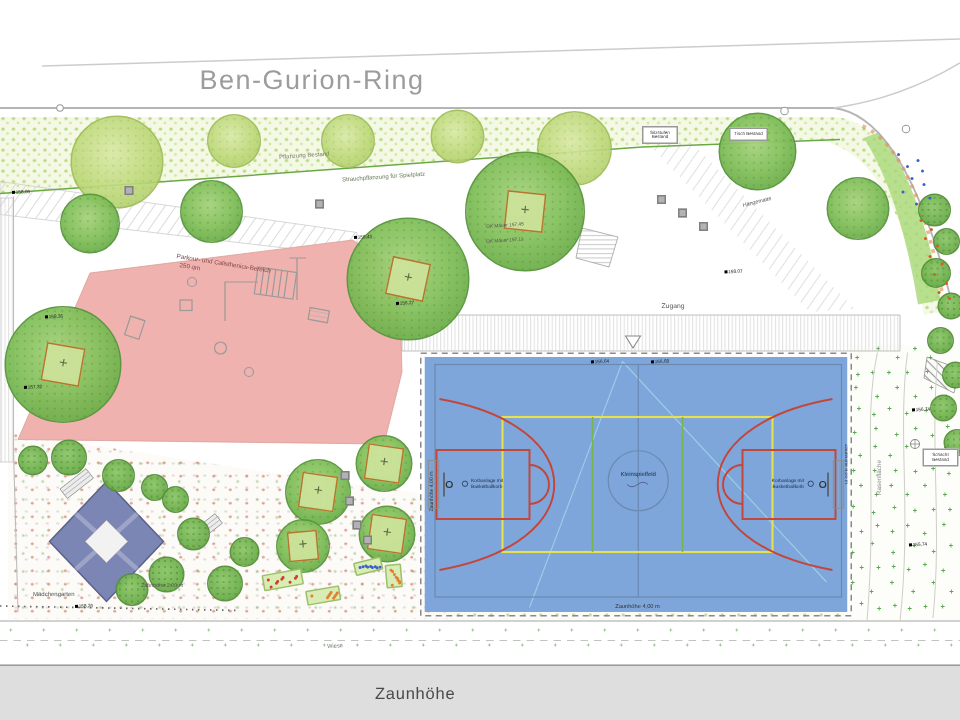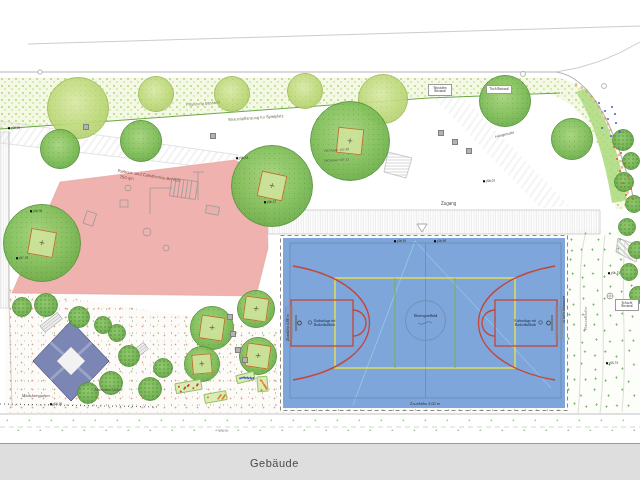--- a/index.html
+++ b/index.html
@@ -477,21 +477,22 @@
       <div class="spot" style="left: 394px; top: 239px;">156,64</div>
       <div class="spot" style="left: 434px; top: 239px;">156,68</div>
       <div class="spot" style="left: 608px; top: 271px;">156,74</div>
       <div class="spot" style="left: 606px; top: 361px;">155,74</div>
       <div class="spot" style="left: 50px; top: 402px;">158,26</div>
       <div class="spot" style="left: 483px; top: 179px;">158,07</div>
       <div class="spot" style="left: 8px; top: 126px;">158,06</div>
     </div>
 
   <div class="layer" id="labels">
-    <div class="lab" style="left:250px;top:457px;font-size:11px;color:#4a4a4a;letter-spacing:.5px;">Gebäude</div>
+    <div class="lab" style="left:133px;top:44px;font-size:18px;color:#9c9c9c;letter-spacing:1px;">Ben-Gurion-Ring</div>
+    <div class="lab" style="left:250px;top:457px;font-size:11px;color:#4a4a4a;letter-spacing:.5px;">Zaunhöhe</div>
     <div class="lab" style="left:186px;top:103px;font-size:4px;color:#7b7b6a;transform:rotate(-4deg);">Pflanzung Bestand</div>
     <div class="lab" style="left:228px;top:118px;font-size:4px;color:#667755;transform:rotate(-4deg);">Strauchpflanzung für Spielplatz</div>
     <div class="lab" style="left:118px;top:169px;font-size:4.2px;color:#7d4646;transform:rotate(9deg);">Parkour- und Calisthenics-Bereich</div>
     <div class="lab" style="left:120px;top:175px;font-size:4.2px;color:#7d4646;transform:rotate(9deg);">250 qm</div>
     <div class="lab" style="left:22px;top:394px;font-size:4px;color:#555;">Mädchengarten</div>
     <div class="lab" style="left:94px;top:389px;font-size:3.6px;color:#555;">Zaunhöhe 2,00 m</div>
     <div class="lab" style="left:441px;top:202px;font-size:4.5px;color:#555;">Zugang</div>
     <div class="lab" style="left:495px;top:136px;font-size:3.6px;color:#555;transform:rotate(-14deg);">Hängematte</div>
     <div class="lab" style="left:584px;top:330px;font-size:4.2px;color:#888;transform:rotate(-90deg);">Rasenfläche</div>
     <div class="lab" style="left:218px;top:429px;font-size:3.8px;color:#777;transform:rotate(-3deg);">Wiese</div>

